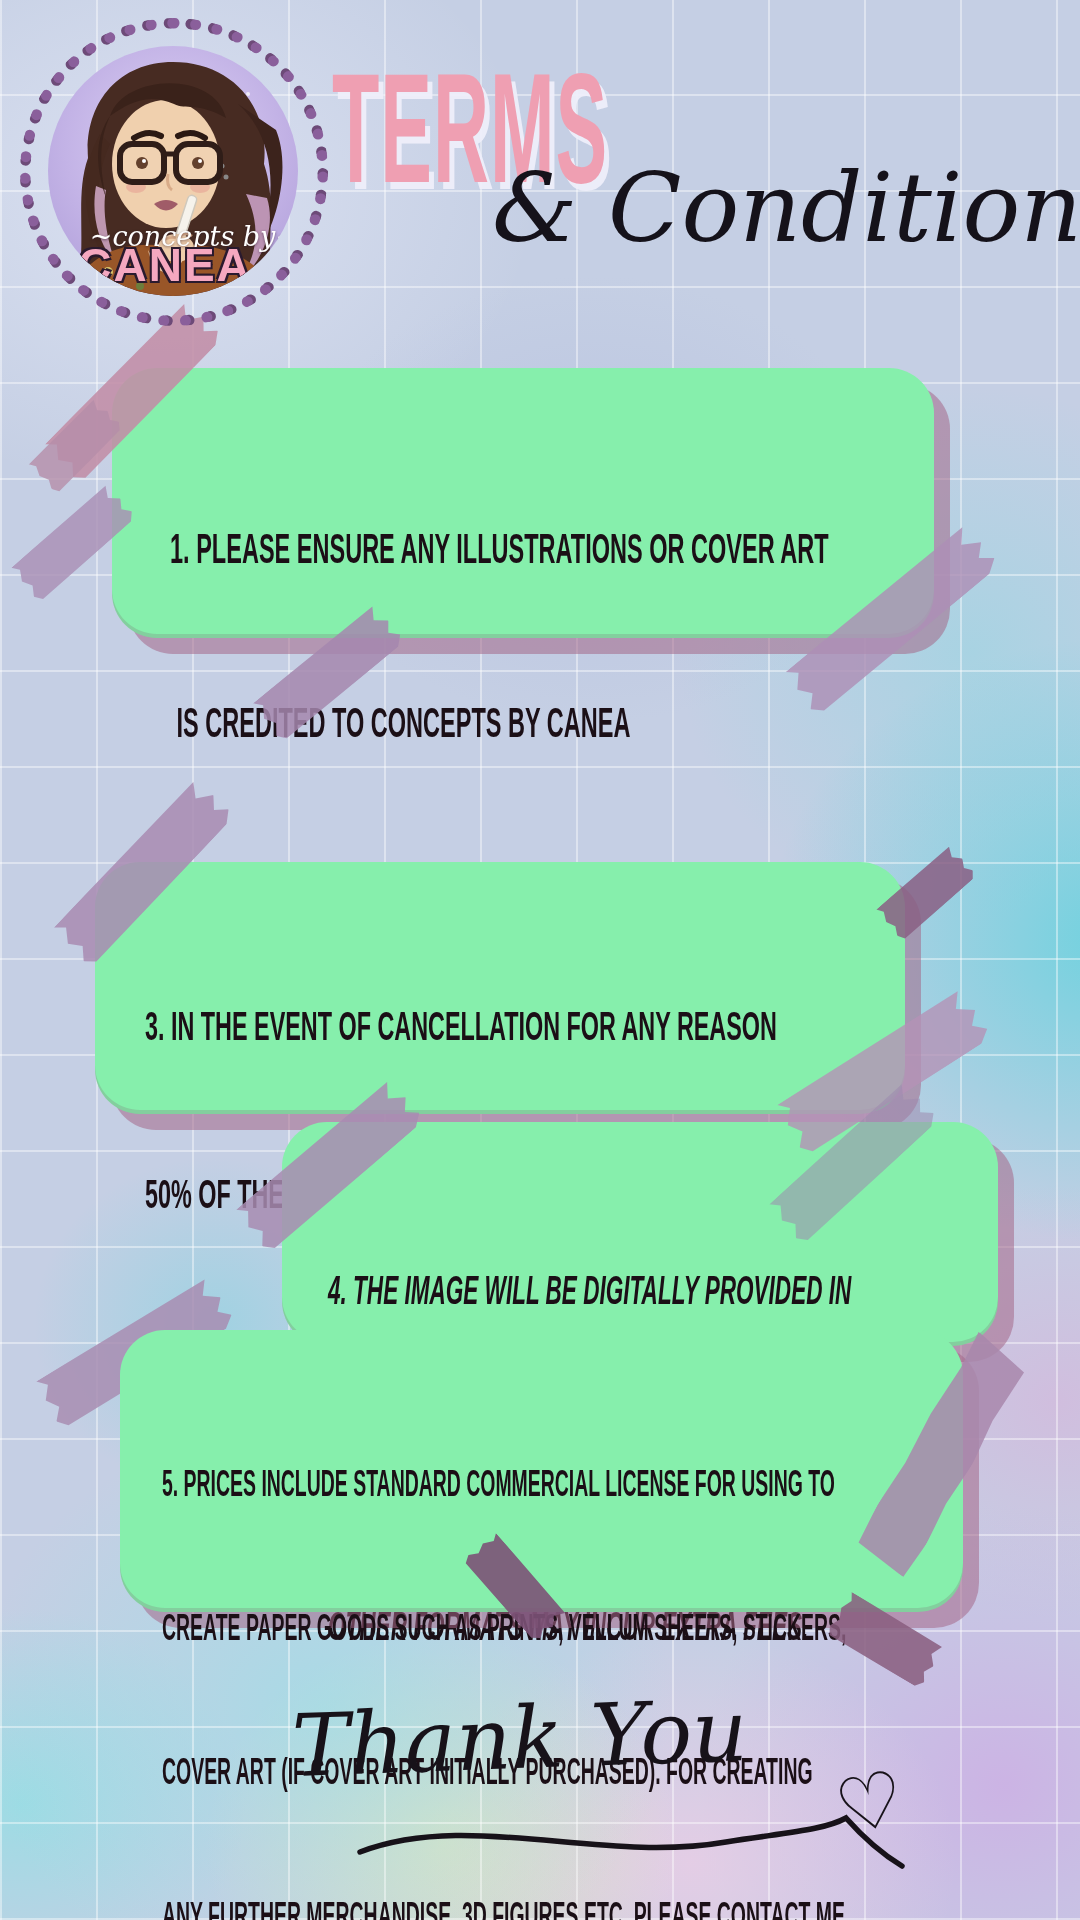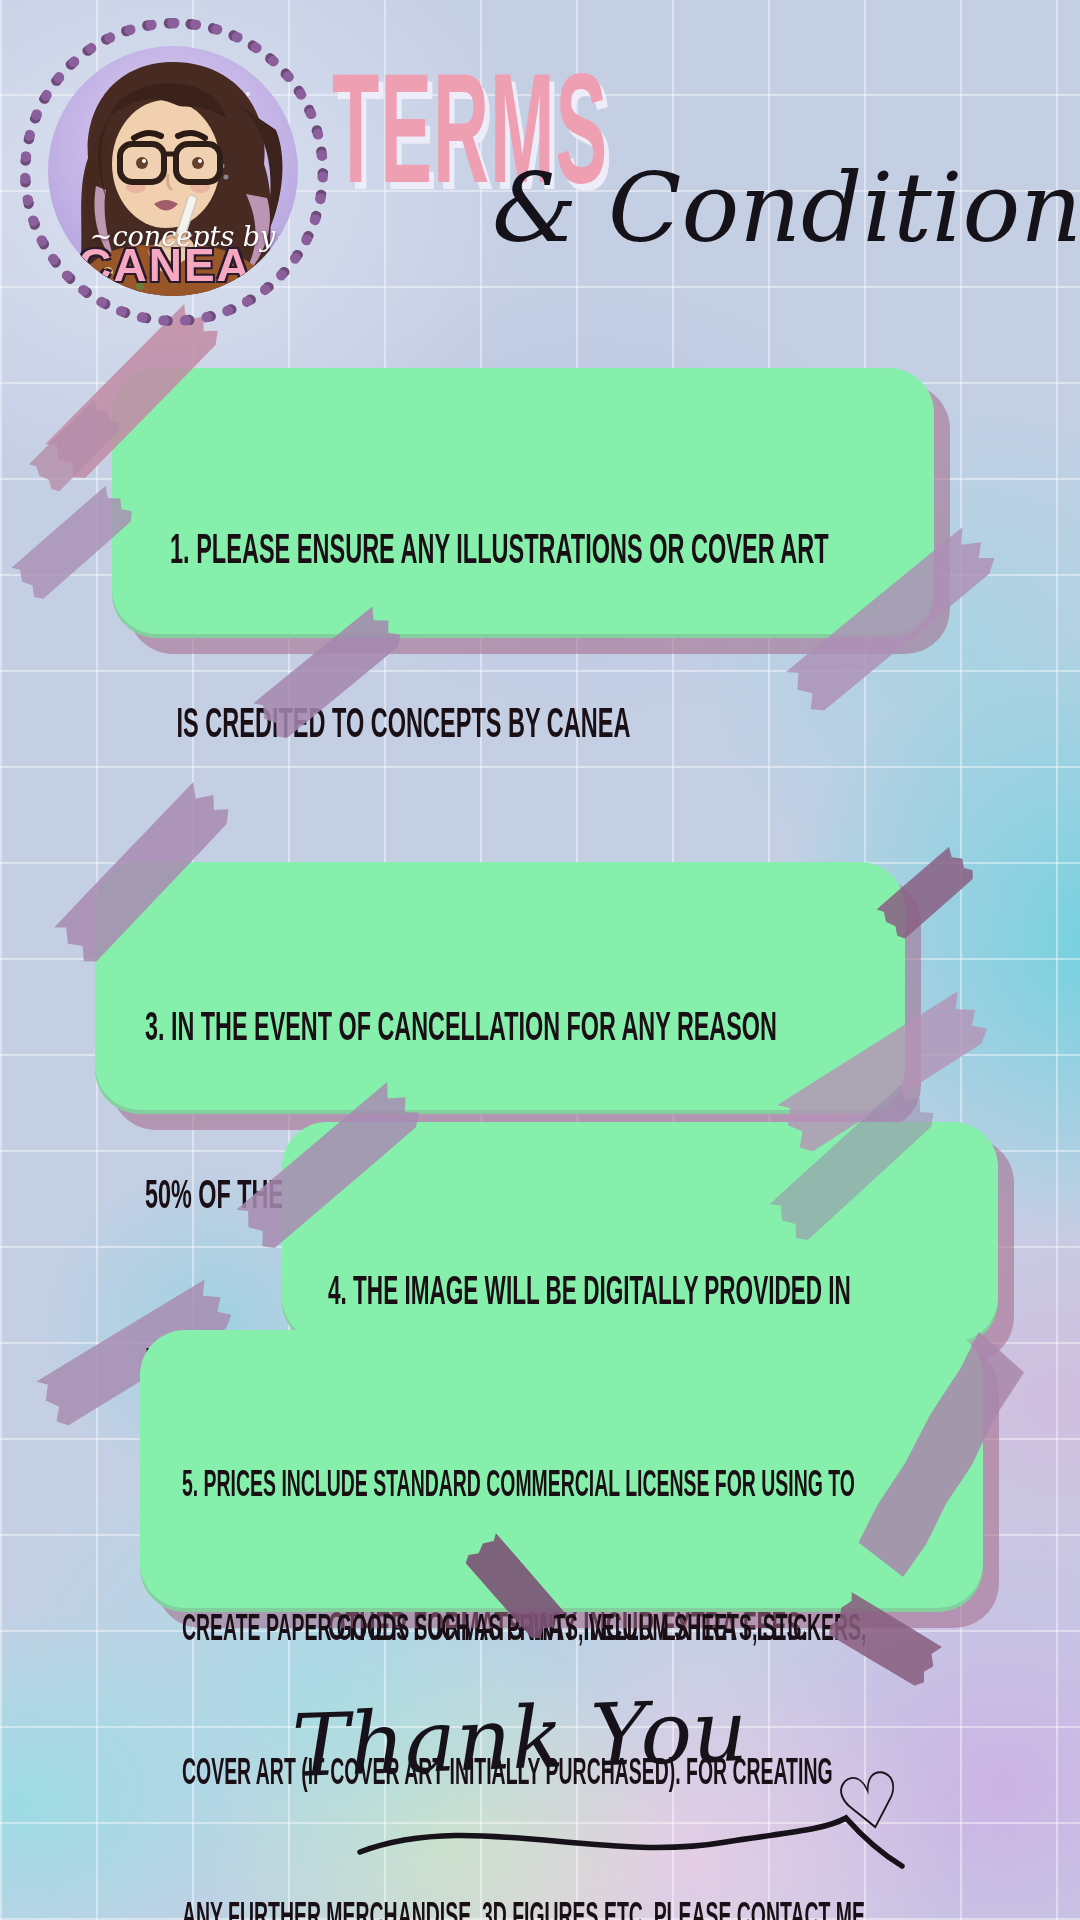--- a/index.html
+++ b/index.html
@@ -84,29 +84,29 @@
 
   <div class="note n3" style="left:95px;top:862px;width:810px;height:252px;">
     <div class="ntext">
       <div class="tline">3. IN THE EVENT OF CANCELLATION FOR ANY REASON</div>
       <div class="tline">50% OF THE FEE WILL BE RETAINED AND NON-</div>
       <div class="tline">REFUNDABLE. PLEASE NOTE THAT ALL ORDERS ARE</div>
       <div class="tline">NON-REFUNDABLE ONCE THEY HAVE BEGUN.</div>
     </div>
   </div>
 
-  <div class="note n4" style="left:282px;top:1122px;width:716px;height:224px;">
+  <div class="note n4" style="left:282px;top:1122px;width:716px;height:224px;font-style:italic;">
     <div class="ntext">
       <div class="tline">4. THE IMAGE WILL BE DIGITALLY PROVIDED IN</div>
       <div class="tline">PNG FORMAT, UNLESS OTHERWISE DISCUSSED.</div>
       <div class="tline">OTHER FORMATS MAY INCUR EXTRA FEES.</div>
     </div>
   </div>
 
-  <div class="note n5" style="left:120px;top:1330px;width:843px;height:282px;margin-left:20px;">
+  <div class="note n5" style="left:120px;top:1330px;width:843px;height:282px;">
     <div class="ntext">
       <div class="tline">5. PRICES INCLUDE STANDARD COMMERCIAL LICENSE FOR USING TO</div>
       <div class="tline">CREATE PAPER GOODS SUCH AS PRINTS, VELLUM SHEETS, STICKERS,</div>
       <div class="tline">COVER ART (IF COVER ART INITIALLY PURCHASED). FOR CREATING</div>
       <div class="tline">ANY FURTHER MERCHANDISE, 3D FIGURES ETC, PLEASE CONTACT ME</div>
       
     </div>
   </div>
 
   <div class="tape" style="left:30px;top:365px;width:206px;height:54px;background:#c28da6;opacity:.88;transform:rotate(-46deg);"></div>

